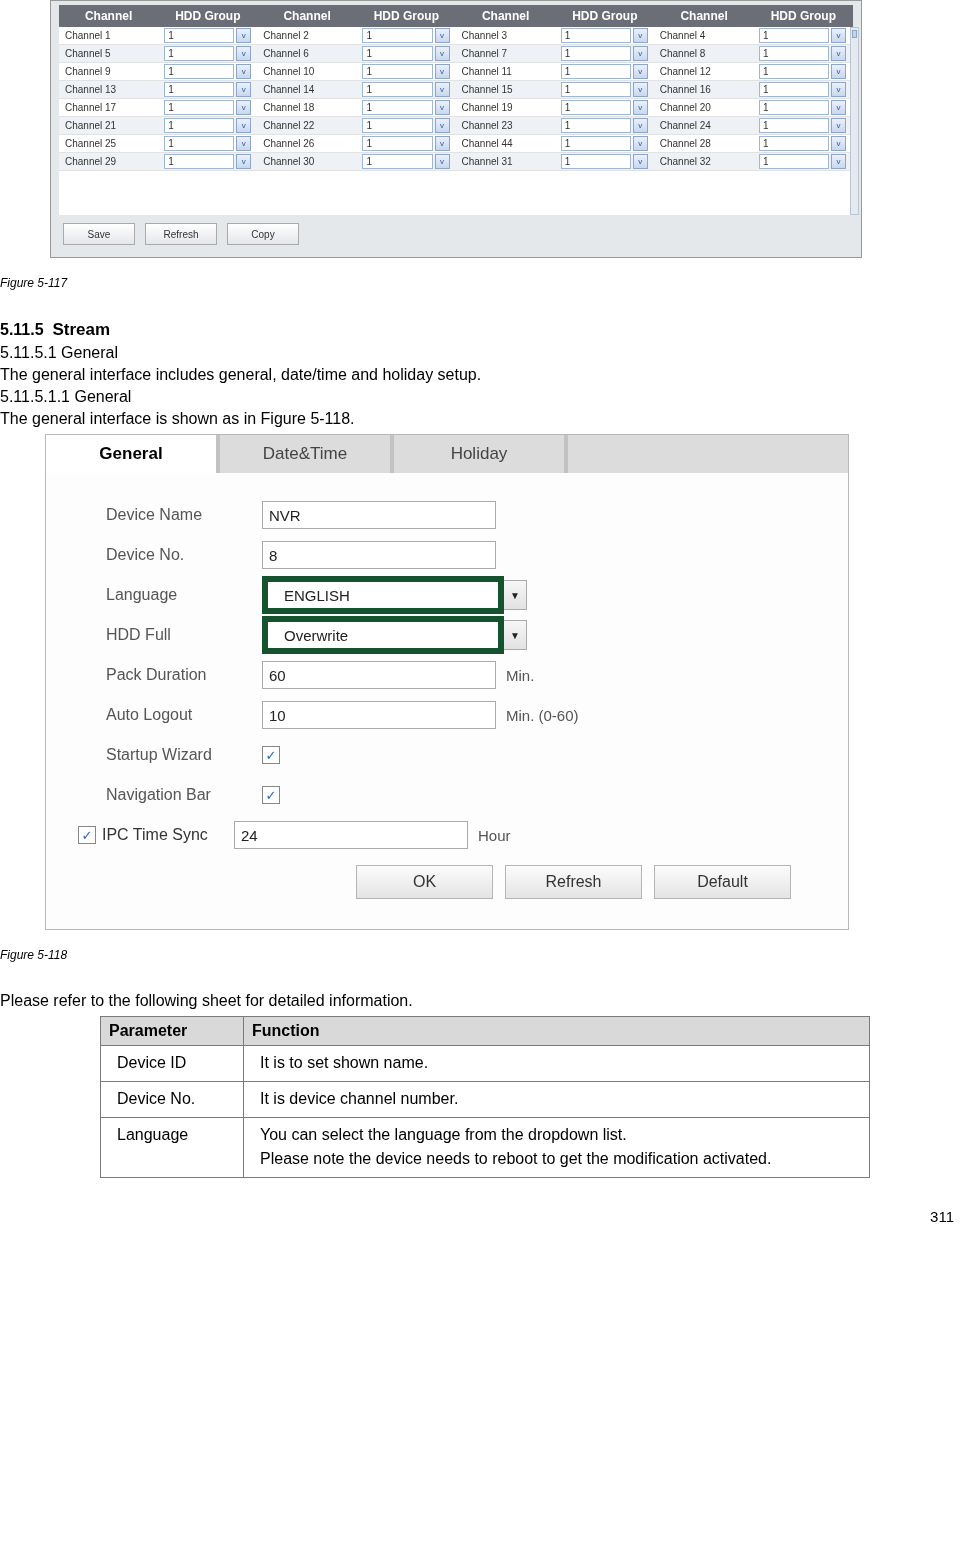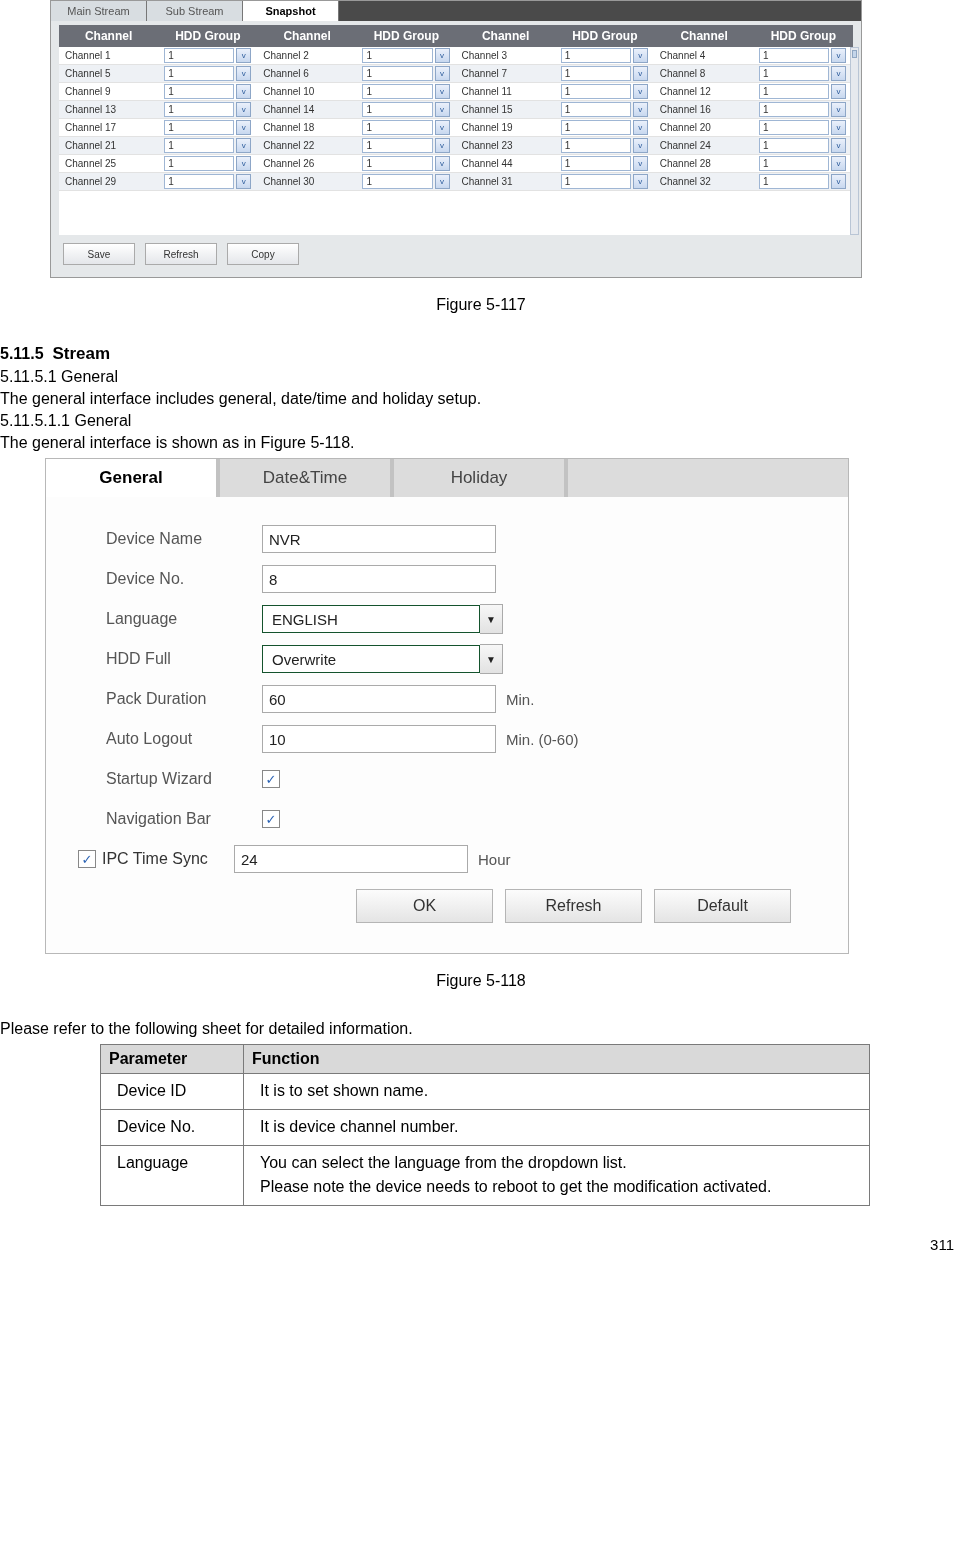--- a/index.html
+++ b/index.html
@@ -140,23 +140,23 @@
     height: 20px;
     font-size: 10px;
     background: linear-gradient(#fff,#e4e6ea);
     border: 1px solid #aaa;
     display: flex;
     align-items: center;
     justify-content: center;
     color: #333;
   }
   .fig-caption {
-    text-align: center;
-    font-size: 16px;
+    font-size: 12px;
     margin: 18px 0 30px 0;
+    font-style: italic;
   }
 
   
   .sec-num { font-size: 16px; font-weight: bold; }
   .sec-title { font-size: 17px; font-weight: bold; }
   .para { font-size: 16px; margin: 4px 0; }
   .sub { font-size: 16px; margin-top: 2px; }
 
   
   .fig2-wrap {
@@ -204,25 +204,25 @@
     background: #fff;
     display: flex;
     align-items: center;
     padding: 0 6px;
     font-size: 15px;
     color: #222;
   }
   .fr .sel {
     width: 198px;
     height: 26px;
-    border: 1px solid #14532d;
-    background: #fff;
-    display: flex;
-    align-items: center;
-    padding: 0 9px;
+    border: 6px solid #14532d;
+    background: #fff;
+    display: flex;
+    align-items: center;
+    padding: 0 16px;
     font-size: 15px;
     color: #222;
   }
   .fr .sel-arrow {
     width: 22px;
     height: 28px;
     border: 1px solid #aaa;
     border-left: none;
     background: linear-gradient(#f7f7f7,#e2e2e2);
     display: flex;
@@ -297,26 +297,20 @@
     font-size: 15px;
     padding: 30px 8px 10px 0;
   }
 </style>
 </head>
 <body>
 
 <div class="page">
 
   <div class="fig1-wrap">
-    <div class="fig1-tabs">
-      <div class="fig1-tab">Main Stream</div>
-      <div class="fig1-tab">Sub Stream</div>
-      <div class="fig1-tab active">Snapshot</div>
-      <div class="fig1-tabs-rest"></div>
-    </div>
     <div class="fig1-body">
       <div class="fig1-header">
         <div class="hcell">Channel</div>
         <div class="hcell">HDD Group</div>
         <div class="hcell">Channel</div>
         <div class="hcell">HDD Group</div>
         <div class="hcell">Channel</div>
         <div class="hcell">HDD Group</div>
         <div class="hcell">Channel</div>
         <div class="hcell">HDD Group</div>

